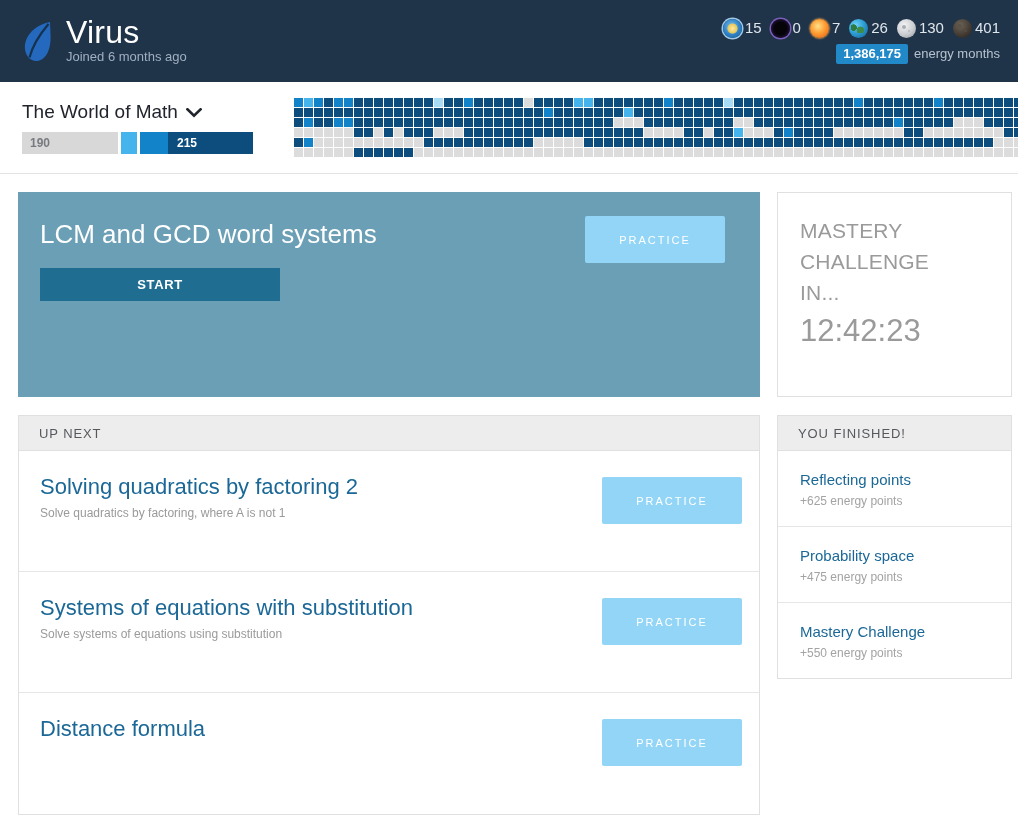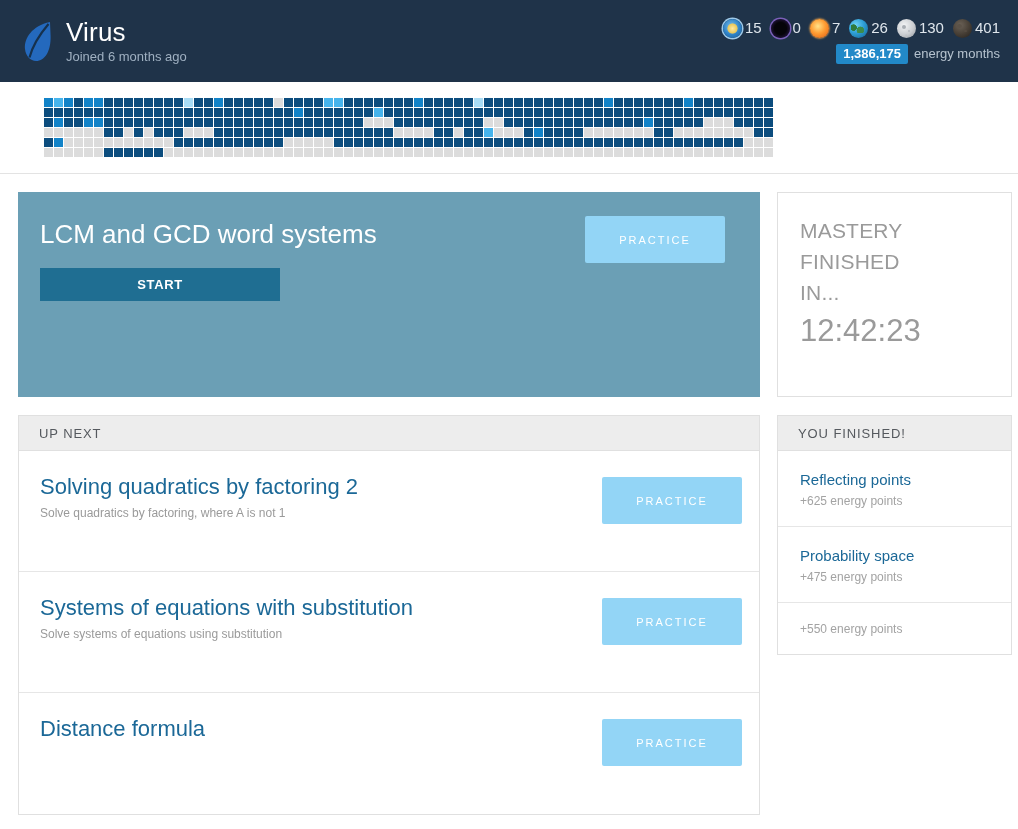--- a/index.html
+++ b/index.html
@@ -16,21 +16,21 @@
     height: 82px;
     background: #1f3349;
     display: flex;
     align-items: center;
     padding: 0 14px 0 22px;
   }
   .brand { display: flex; align-items: center; gap: 14px; }
   .leaf-icon { width: 30px; height: 46px; display: block; }
   .brand-text { display: flex; flex-direction: column; justify-content: center; }
   .brand-name {
-    color: #ffffff; font-size: 26px; font-weight: normal;
+    color: #ffffff; font-size: 32px; font-weight: normal;
     line-height: 30px; letter-spacing: .2px;
   }
   .brand-sub {
     color: #9fb0c1; font-size: 13px; line-height: 18px; margin-top: 1px;
   }
 
   .topbar-right {
     margin-left: auto;
     display: flex; flex-direction: column; align-items: flex-end;
     gap: 6px; padding-right: 4px;
@@ -252,20 +252,38 @@
       </span>
     </div>
     <div class="energy-row">
       <span class="energy-pill">1,386,175</span>
       <span class="energy-label">energy months</span>
     </div>
   </div>
 </div>
 
 <div class="subheader">
+  <div class="course-block">
+    <div class="course-title">
+      <span>The World of Math</span>
+      <span class="chev">
+        <svg viewBox="0 0 16 10" width="16" height="10">
+          <path d="M1.4 1.3 L8 7.6 L14.6 1.3" stroke="#21242c" stroke-width="2.6" fill="none" stroke-linecap="square"></path>
+        </svg>
+      </span>
+    </div>
+    <div class="progress-bar">
+      <span class="seg seg-gray" style="width:96px">190</span>
+      <span class="seg" style="width:3px;background:#ffffff"></span>
+      <span class="seg seg-lblue" style="width:16px"></span>
+      <span class="seg" style="width:3px;background:#ffffff"></span>
+      <span class="seg seg-mblue" style="width:28px"></span>
+      <span class="seg seg-dblue" style="width:85px">215</span>
+    </div>
+  </div>
   <div class="heatmap">
       <div class="hm-row">
         <span class="hm-cell" style="background: rgb(18, 131, 200);"></span>
         <span class="hm-cell" style="background: rgb(70, 180, 236);"></span>
         <span class="hm-cell" style="background: rgb(18, 131, 200);"></span>
         <span class="hm-cell" style="background: rgb(12, 77, 126);"></span>
         <span class="hm-cell" style="background: rgb(18, 131, 200);"></span>
         <span class="hm-cell" style="background: rgb(18, 131, 200);"></span>
         <span class="hm-cell" style="background: rgb(12, 77, 126);"></span>
         <span class="hm-cell" style="background: rgb(12, 77, 126);"></span>
@@ -742,34 +760,35 @@
         <div class="next-title">Distance formula</div>
         <button class="next-practice">PRACTICE</button>
       </div>
     </div>
   </div>
 
   <div class="col-side">
 
     <div class="mastery">
       <div class="mastery-label">MASTERY</div>
-      <div class="mastery-label">FINISHED</div>
+      <div class="mastery-label">CHALLENGE</div>
       <div class="mastery-label">IN...</div>
       <div class="mastery-time">12:42:23</div>
     </div>
 
     <div class="panel">
       <div class="panel-head">YOU FINISHED!</div>
 
       <div class="fin-item">
         <div class="fin-title">Reflecting points</div>
         <div class="fin-points">+625 energy points</div>
       </div>
       <div class="fin-item">
         <div class="fin-title">Probability space</div>
         <div class="fin-points">+475 energy points</div>
       </div>
       <div class="fin-item">
+        <div class="fin-title">Mastery Challenge</div>
         <div class="fin-points">+550 energy points</div>
       </div>
     </div>
   </div>
 </div>
 
 </body></html>

